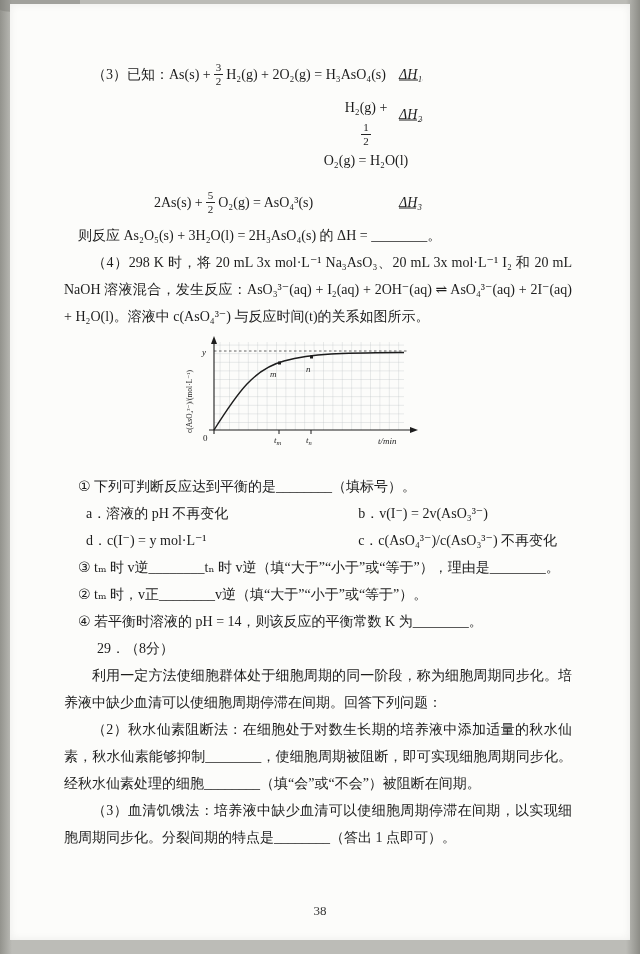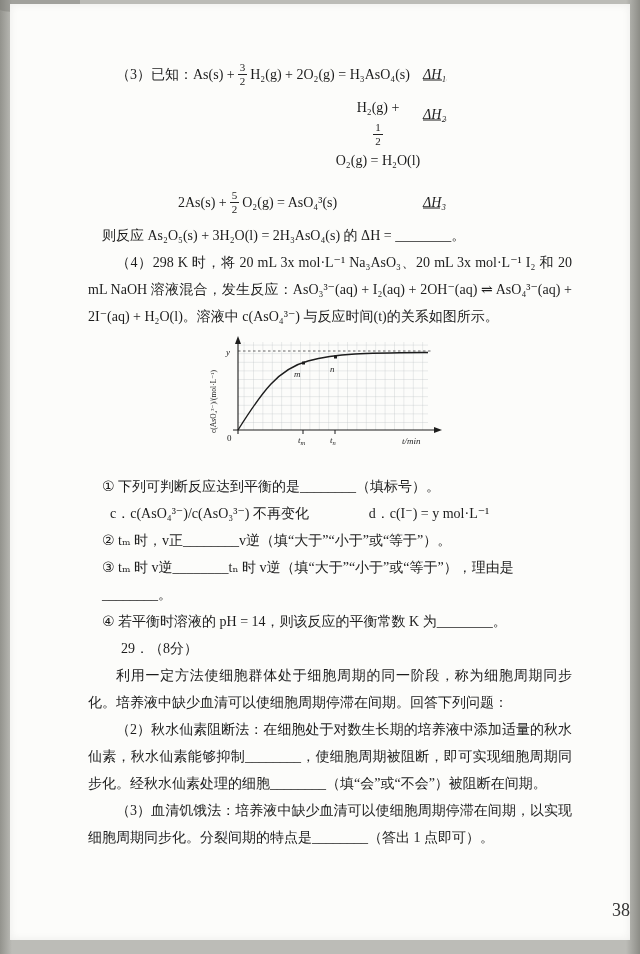--- a/index.html
+++ b/index.html
@@ -16,36 +16,36 @@
   }
   .blot{position:absolute;left:0;top:0;width:80px;height:12px;background:#6f6f6a;opacity:.35;border-radius:0 0 60% 20%;}
   .mark{position:absolute;color:#5d5d58;font-size:13px;font-family:"DejaVu Sans Mono",monospace;}
   .mark1{left:28px;top:4px;}
   .mark2{left:58px;top:7px;}
   .paper{
     position:absolute;left:10px;top:4px;width:620px;height:936px;
     background:#fcfcfa;
     box-shadow:inset 0 0 8px rgba(0,0,0,.07);
     box-sizing:border-box;
-    padding:50px 58px 0 78px;
+    padding:50px 58px 0 54px;
     font-size:14px;line-height:27px;
   }
   .eq-row{position:relative;display:flex;align-items:center;height:40px;white-space:nowrap;}
   .eq-row .dh{position:absolute;left:335px;top:50%;transform:translateY(-50%);font-style:italic;text-decoration:underline;}
   .ind1{padding-left:28px;}
   .ind2{padding-left:96px;flex-direction:column;}
   .ind3{padding-left:90px;margin-top:48px;}
   .frac{display:inline-flex;flex-direction:column;align-items:center;vertical-align:middle;font-size:11px;line-height:1.15;margin:0 3px;}
   .frac .den{border-top:1px solid #222;padding:0 2px;}
   .para{text-indent:28px;text-align:justify;}
   .line{padding-left:14px;}
   .choices{display:grid;grid-template-columns:56% 44%;padding-left:22px;}
   .graph-wrap{margin:6px 0 4px 118px;width:260px;}
   svg text{font-family:"Liberation Serif","DejaVu Serif",serif;fill:#222;}
-  .page-num{position:absolute;left:0;right:0;top:893px;text-align:right;font-size:18px;color:#333;}
+  .page-num{position:absolute;left:0;right:0;top:893px;text-align:center;font-size:13px;color:#333;}
   .q29-header{padding-left:2px;margin-left:31px;}
 </style>
 </head>
 <body>
 
 <div class="scan">
   <div class="blot"></div>
   <div class="mark mark1">+</div>
   <div class="mark mark2">+</div>
 
@@ -115,25 +115,29 @@
         <text x="21" y="105" font-size="9">0</text>
         <text x="196" y="108" font-size="9" font-style="italic">t/min</text>
         <text x="92" y="107" font-size="9" font-style="italic"><tspan>t</tspan><tspan font-size="6.5" dy="2">m</tspan></text>
         <text x="124" y="107" font-size="9" font-style="italic"><tspan>t</tspan><tspan font-size="6.5" dy="2">n</tspan></text>
         <text transform="translate(10,97) rotate(-90)" font-size="7.5">c(AsO₄³⁻)/(mol·L⁻¹)</text>
       </svg>
     </div>
 
     <div class="line">① 下列可判断反应达到平衡的是________（填标号）。</div>
     <div class="choices">
+      <span>a．溶液的 pH 不再变化</span>
+      <span>b．v(I⁻) = 2v(AsO₃³⁻)</span>
+    </div>
+    <div class="choices">
+      <span>d．c(I⁻) = y mol·L⁻¹</span>
       <span>c．c(AsO₄³⁻)/c(AsO₃³⁻) 不再变化</span>
-      <span>d．c(I⁻) = y mol·L⁻¹</span>
     </div>
+    <div class="line">③ tₘ 时 v逆________tₙ 时 v逆（填“大于”“小于”或“等于”），理由是________。</div>
     <div class="line">② tₘ 时，v正________v逆（填“大于”“小于”或“等于”）。</div>
-    <div class="line">③ tₘ 时 v逆________tₙ 时 v逆（填“大于”“小于”或“等于”），理由是________。</div>
     <div class="line">④ 若平衡时溶液的 pH = 14，则该反应的平衡常数 K 为________。</div>
 
     <div class="q29-header">29．（8分）</div>
     <div class="para">利用一定方法使细胞群体处于细胞周期的同一阶段，称为细胞周期同步化。培养液中缺少血清可以使细胞周期停滞在间期。回答下列问题：</div>
     <div class="para">（2）秋水仙素阻断法：在细胞处于对数生长期的培养液中添加适量的秋水仙素，秋水仙素能够抑制________，使细胞周期被阻断，即可实现细胞周期同步化。经秋水仙素处理的细胞________（填“会”或“不会”）被阻断在间期。</div>
     <div class="para">（3）血清饥饿法：培养液中缺少血清可以使细胞周期停滞在间期，以实现细胞周期同步化。分裂间期的特点是________（答出 1 点即可）。</div>
 
     <div class="page-num">38</div>
   </div>
 </div>

